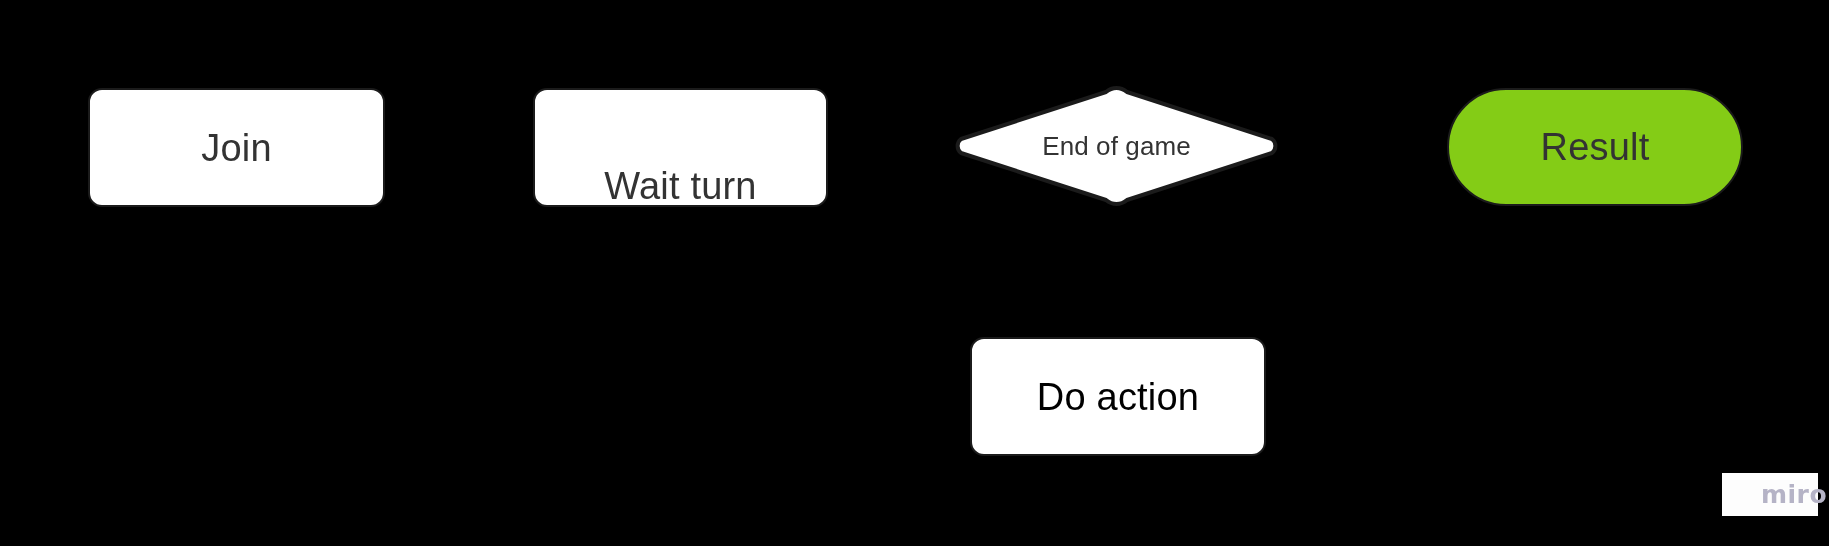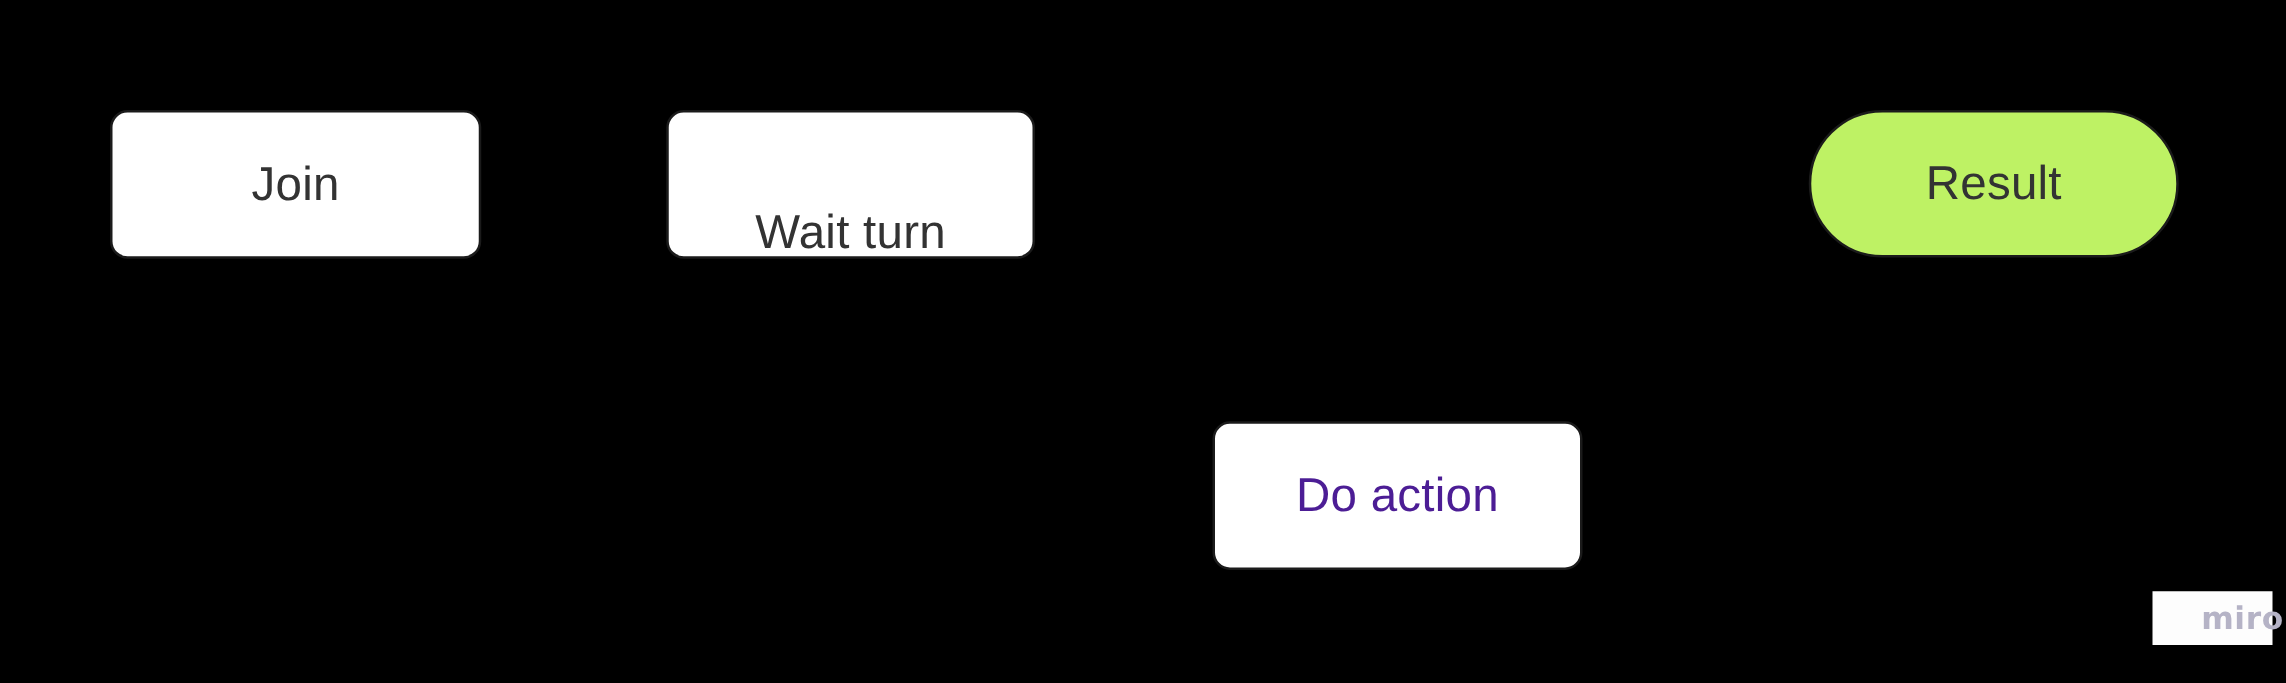--- a/index.html
+++ b/index.html
@@ -103,26 +103,42 @@
 <div id="canvas" style="width: 1829px; height: 546px; background: rgb(0, 0, 0);">
 
   <div class="node process" style="left: 88px; top: 88px; width: 297px; height: 119px; background: rgb(255, 255, 255); border-color: rgb(27, 27, 27);">
     <span class="label" style="color: rgb(51, 51, 51);">Join</span>
   </div>
 
   <div class="node process" style="left: 533px; top: 88px; width: 295px; height: 119px; background: rgb(255, 255, 255); border-color: rgb(27, 27, 27); align-items: flex-end;">
     <span class="label" style="color: rgb(51, 51, 51);">Wait turn</span>
   </div>
 
+  <div class="node decision" style="left: 953px; top: 84px; width: 327px; height: 124px;">
+    <svg viewBox="0 0 327 124" preserveAspectRatio="none">
+      <path d="M 163.5 4
+               C 168 4 171 5.5 174 8
+               L 319 55
+               C 323.5 58.5 323.5 65.5 319 69
+               L 174 116
+               C 171 118.5 168 120 163.5 120
+               C 159 120 156 118.5 153 116
+               L 8 69
+               C 3.5 65.5 3.5 58.5 8 55
+               L 153 8
+               C 156 5.5 159 4 163.5 4 Z" fill="#ffffff" stroke="#1b1b1b" stroke-width="4" stroke-linejoin="round"></path>
+    </svg>
+    <span class="label" style="color: rgb(51, 51, 51);">End of game</span>
+  </div>
 
-  <div class="node terminator" style="left: 1447px; top: 88px; width: 296px; height: 118px; background: #bef264; border-color: rgb(27, 27, 27);">
+  <div class="node terminator" style="left: 1447px; top: 88px; width: 296px; height: 118px; background: #84cc16; border-color: rgb(27, 27, 27);">
     <span class="label" style="color: rgb(51, 51, 51);">Result</span>
   </div>
 
   <div class="node process" style="left: 970px; top: 337px; width: 296px; height: 119px; background: rgb(255, 255, 255); border-color: rgb(27, 27, 27);">
-    <span class="label" style="color: #4c1d95;">Do action</span>
+    <span class="label" style="color: #000000;">Do action</span>
   </div>
 
   <div id="watermark" style="left: 1722px; top: 473px; width: 96px; height: 43px; background: rgb(253, 253, 253);">
     <span class="wm-text" style="color: rgb(181, 179, 198); margin-left: 48px;">miro</span>
   </div>
 
 </div>
 
 </body></html>

